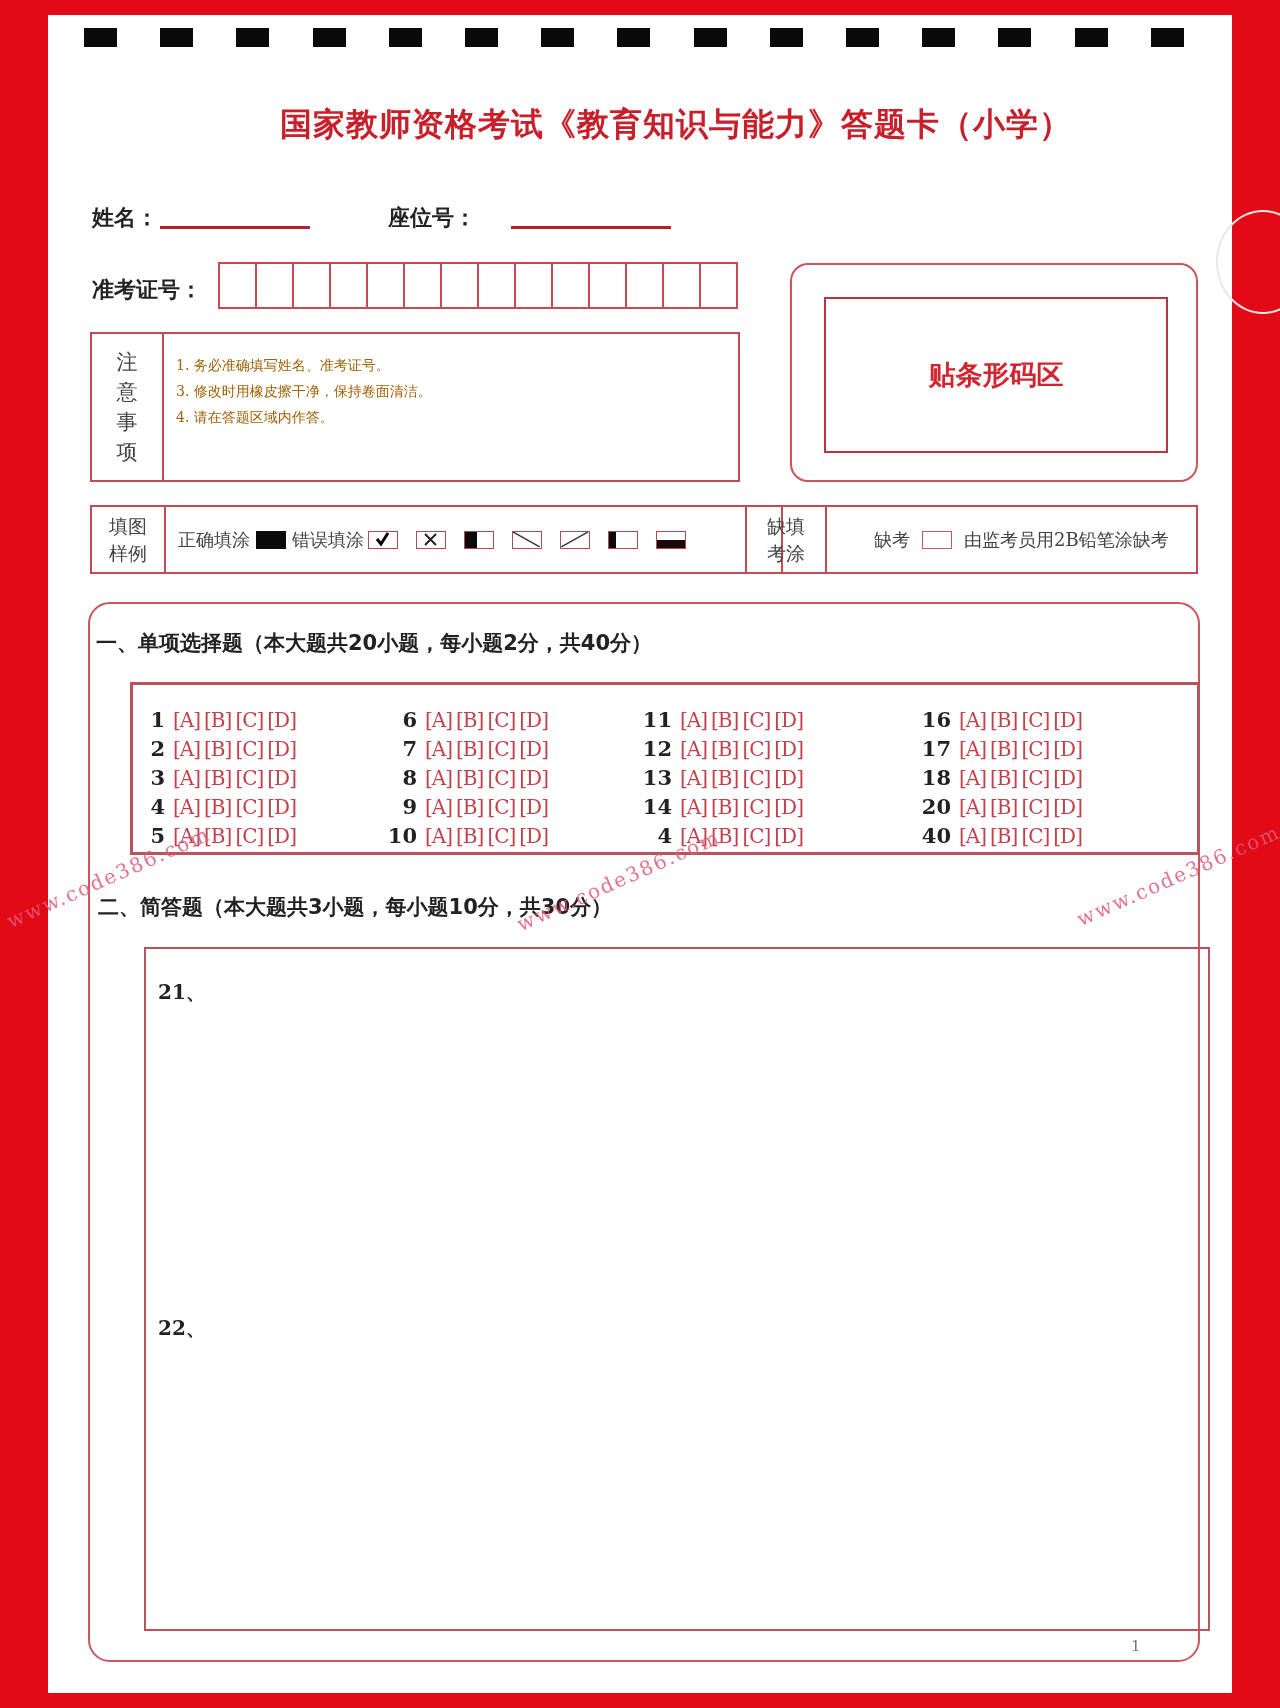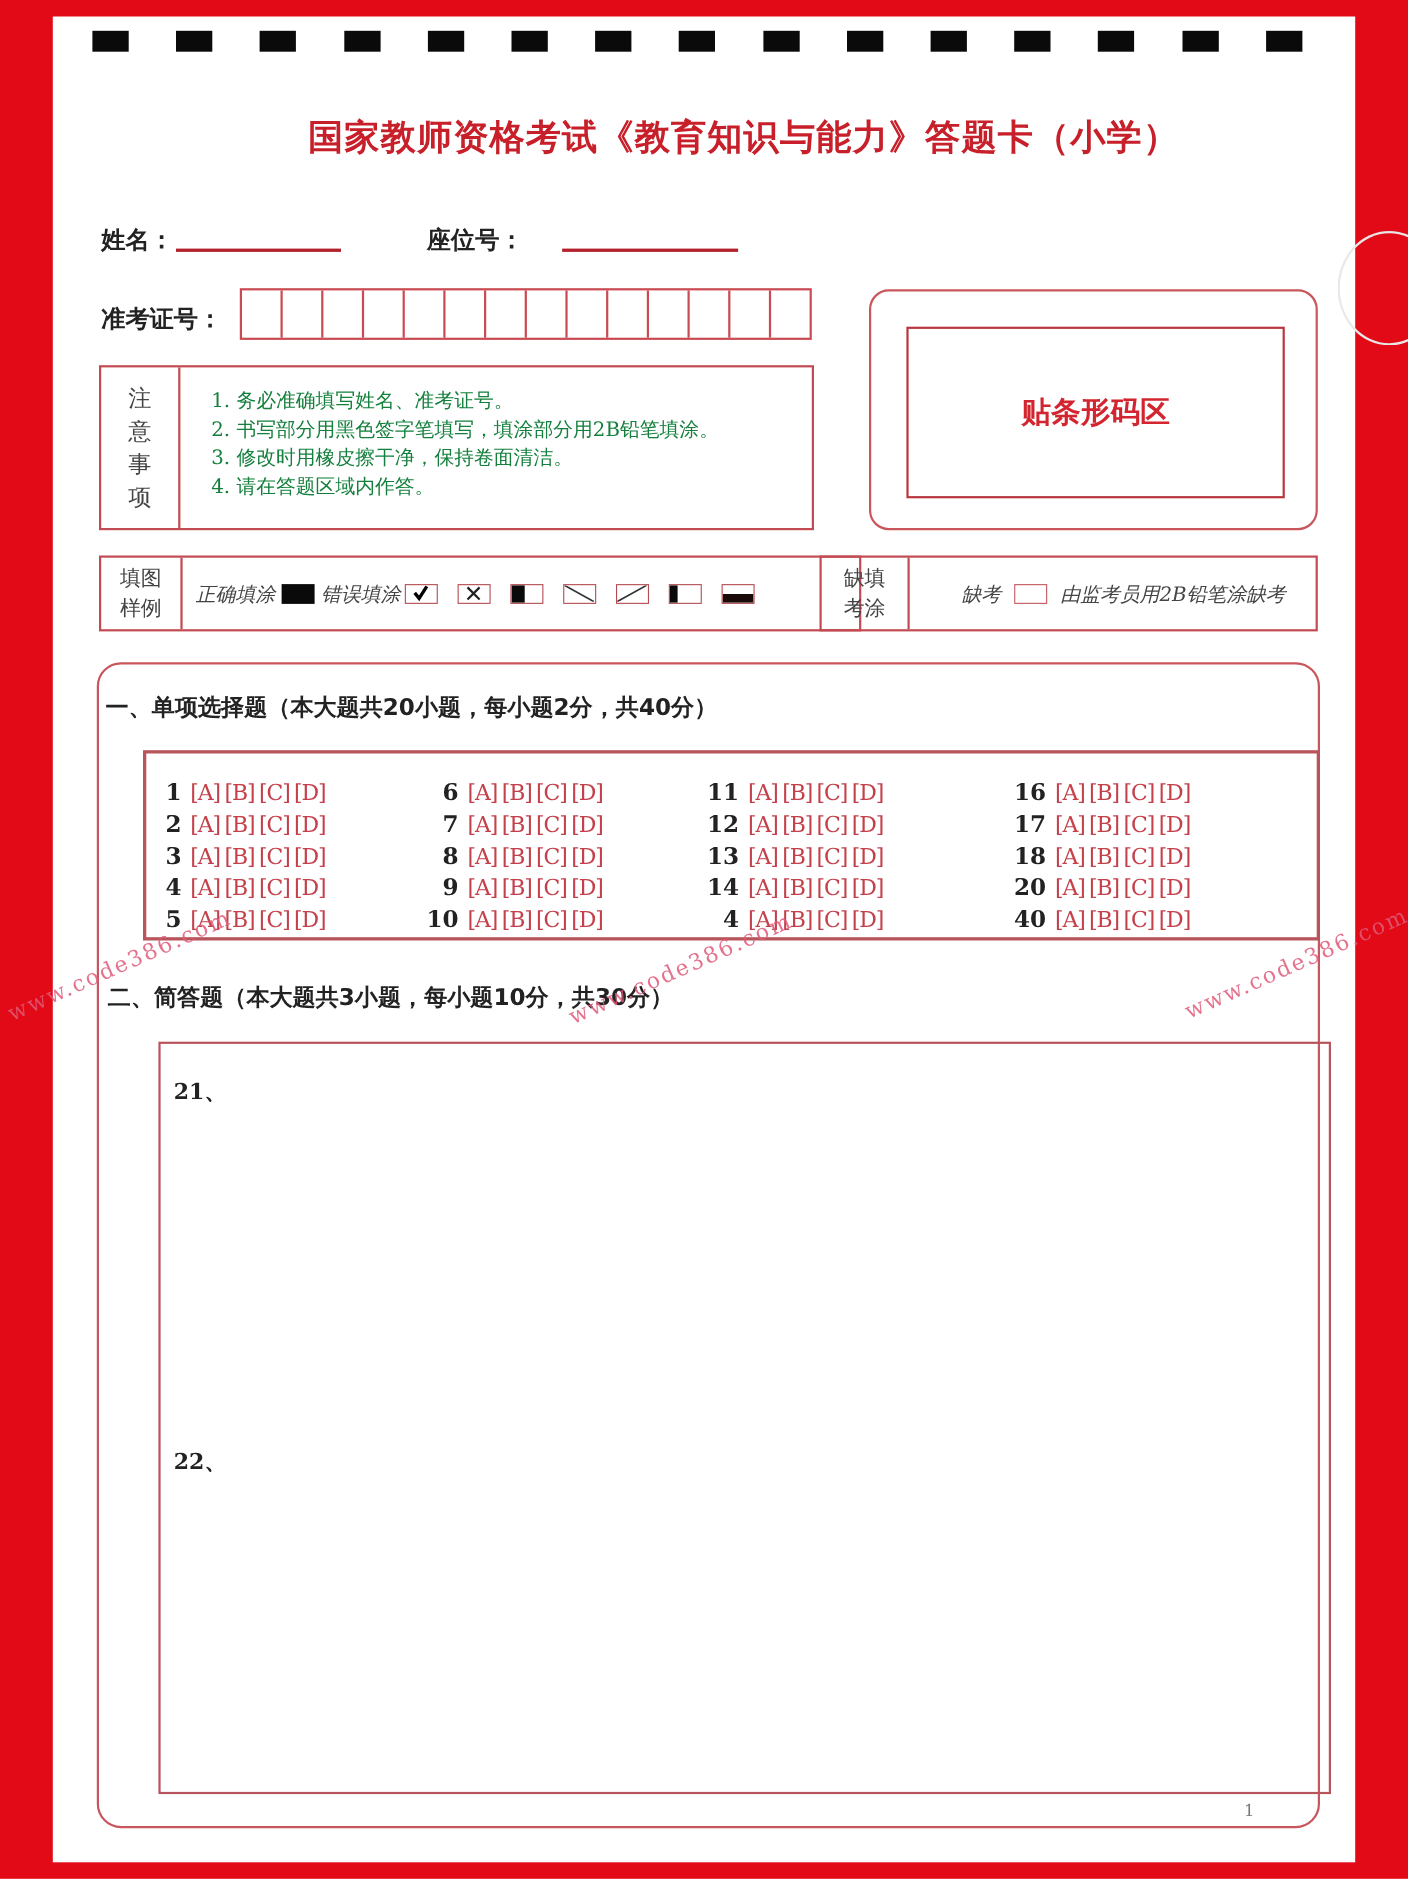--- a/index.html
+++ b/index.html
@@ -24,26 +24,26 @@
   .uline { position: absolute; height: 0; border-top: 3px solid #b3222c; }
   .idgrid { position: absolute; display: flex; border: 2px solid #c94a52; }
   .idcell { width: 35px; height: 43px; border-right: 2px solid #c94a52; }
   .idcell:last-child { border-right: none; }
   .box { position: absolute; border: 2px solid #c24a52; box-sizing: border-box; }
   .vhead {
     position: absolute; left: 0; top: 0; bottom: 0; border-right: 2px solid #c24a52;
     display: flex; flex-direction: column; align-items: center; justify-content: center;
     color: #444; font-size: 21px; line-height: 30px; font-family: "DejaVu Serif", serif;
   }
-  .notice-list { position: absolute; left: 100px; top: 18px; font-size: 18px; line-height: 26px; color: #15803d; }
+  .notice-list { position: absolute; left: 84px; top: 18px; font-size: 14px; line-height: 26px; color: #a16207; }
   .notice-list div { white-space: nowrap; }
   .barcode-outer { position: absolute; border: 2px solid #c9565d; border-radius: 18px; box-sizing: border-box; }
   .barcode-inner { position: absolute; border: 2.5px solid #b8363f; box-sizing: border-box; display:flex; align-items:center; justify-content:center; }
   .barcode-text { color: #d2252f; font-size: 27px; font-weight: bold; font-family: "DejaVu Sans", sans-serif; }
-  .ex-row { position: absolute; left: 86px; top: 0; bottom: 0; display: flex; align-items: center; font-size: 18px; color: #444; white-space: nowrap; font-style: italic; }
+  .ex-row { position: absolute; left: 86px; top: 0; bottom: 0; display: flex; align-items: center; font-size: 18px; color: #444; white-space: nowrap; }
   .ex-sym { display: inline-block; width: 30px; height: 18px; border: 1.5px solid #b44a52; box-sizing: border-box; position: relative; margin-left: 18px; overflow: hidden; }
   .ex-solid { display: inline-block; width: 30px; height: 18px; background: #0a0a0a; margin: 0 6px; }
   .section-card { position: absolute; border: 2px solid #c9565d; border-radius: 22px; box-sizing: border-box; }
   .sec-title { position: absolute; font-size: 21px; font-weight: bold; color: #222; white-space: nowrap; font-family: "DejaVu Sans", sans-serif; }
   .mcq-box { position: absolute; border: 3px solid #b8545b; box-sizing: border-box; }
   .mcq-col { position: absolute; top: 20px; }
   .mcq-row { height: 29px; display: flex; align-items: center; white-space: nowrap; }
   .qnum { display: inline-block; width: 32px; text-align: right; margin-right: 8px; font-size: 21px; font-weight: bold; color: #222; }
   .opt { display: inline-block; font-size: 20px; color: #c4414b; margin-right: 4px; letter-spacing: -1px; font-family: "DejaVu Serif", serif; }
   .ans-box { position: absolute; border: 2px solid #b8545b; box-sizing: border-box; margin-left: 14px; }
@@ -102,21 +102,20 @@
 
   <div class="box" style="left:42px; top:317px; width:650px; height:150px;">
     <div class="vhead" style="width:70px;">
       <span>注</span>
       <span>意</span>
       <span>事</span>
       <span>项</span>
     </div>
     <div class="notice-list">
       <div>1. 务必准确填写姓名、准考证号。</div>
-      <div>2. 书写部分用黑色签字笔填写，填涂部分用2B铅笔填涂。</div>
       <div>3. 修改时用橡皮擦干净，保持卷面清洁。</div>
       <div>4. 请在答题区域内作答。</div>
     </div>
   </div>
 
   <div class="barcode-outer" style="left:742px; top:248px; width:408px; height:219px;">
     <div class="barcode-inner" style="left:32px; top:32px; width:344px; height:156px;">
       <span class="barcode-text">贴条形码区</span>
     </div>
   </div>

